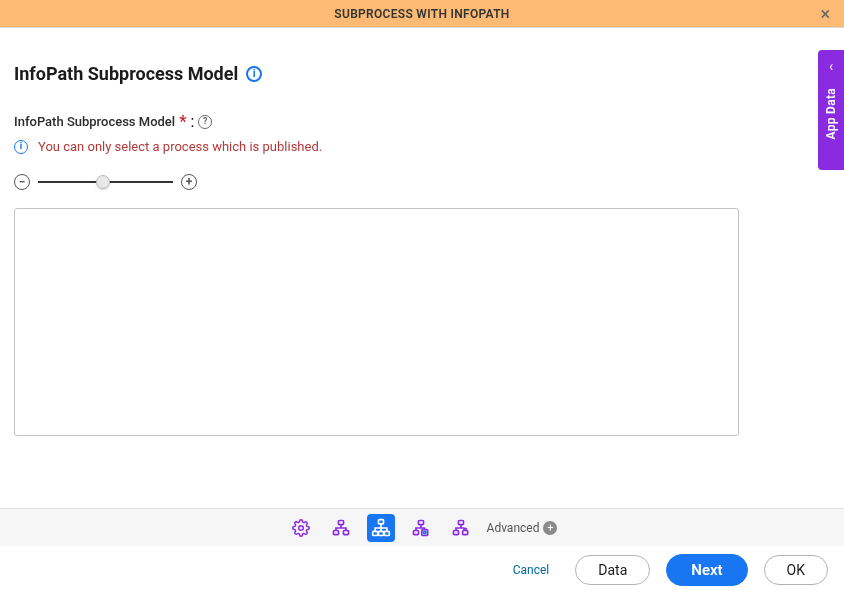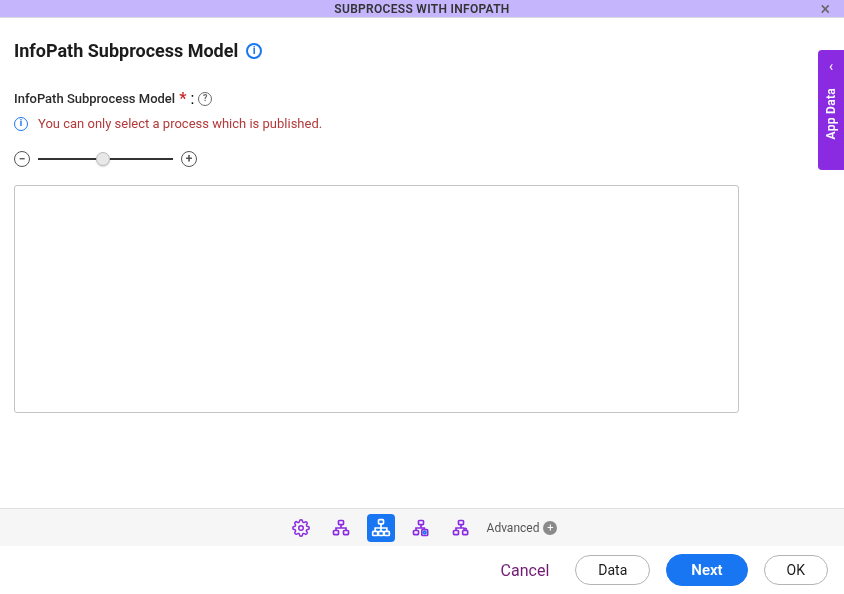--- a/index.html
+++ b/index.html
@@ -1,33 +1,33 @@
 <!DOCTYPE html>
 <html><head>
   <meta charset="utf-8">
   <style>
     * { box-sizing: border-box; margin: 0; padding: 0; font-family: -apple-system, BlinkMacSystemFont, "Segoe UI", Roboto, Arial, sans-serif; }
     body { width: 844px; height: 594px; background: #fff; position: relative; overflow: hidden; }
     
     .header-bar {
-      height: 18px;
-      background: #c4b5fd;
+      height: 28px;
+      background: #fdba74;
       display: flex;
       align-items: center;
       justify-content: center;
       position: relative;
       border-bottom: 1px solid #d9dadc;
     }
     .header-title { font-size: 12px; font-weight: 600; color: #333; letter-spacing: .3px; }
     .header-close {
       position: absolute; right: 8px; top: 50%; transform: translateY(-50%);
       font-size: 18px; color: #666; cursor: pointer; padding: 2px 6px; line-height: 1;
     }
 
-    .content { padding: 22px 14px 0 14px; }
+    .content { padding: 35px 14px 0 14px; }
     .page-title-row { display: flex; align-items: center; gap: 8px; margin-bottom: 28px; }
     .page-title { font-size: 18px; font-weight: 700; color: #1c1c1c; }
     .info-icon-lg {
       width: 16px; height: 16px; border: 2px solid #1976f2; border-radius: 50%;
       color: #1976f2; display: inline-flex; align-items: center; justify-content: center;
       font-size: 11px; font-weight: 700; line-height: 1;
     }
 
     .field-label-row { display: flex; align-items: center; gap: 4px; margin-bottom: 6px; }
     .field-label { font-size: 13px; color: #2b2b2b; font-weight: 500; }
@@ -110,21 +110,21 @@
     .adv-pill { display: flex; align-items: center; gap: 4px; font-size: 12px; color: #555; cursor: pointer; }
     .adv-plus {
       width: 14px; height: 14px; border-radius: 50%; background: #8a8a8a; color: #fff;
       display: inline-flex; align-items: center; justify-content: center; font-size: 11px; line-height: 1;
     }
 
     .button-row {
       height: 48px; background: #fff; display: flex; align-items: center; justify-content: flex-end;
       gap: 16px; padding-right: 16px;
     }
-    .btn-text { font-size: 16px; color: #701a75; cursor: pointer; padding: 6px 10px; }
+    .btn-text { font-size: 12px; color: #0369a1; cursor: pointer; padding: 6px 10px; }
     .btn-outlined {
       font-size: 14px; color: #1c1c1c; border: 1.5px solid #b4b4b4; background: #fff;
       padding: 6px 22px; border-radius: 18px; cursor: pointer;
     }
     .btn-primary {
       font-size: 15px; color: #fff; background: #1976f2; border: 1.5px solid #1976f2;
       padding: 6px 24px; border-radius: 18px; cursor: pointer; font-weight: 600;
     }
   </style>
 </head>

